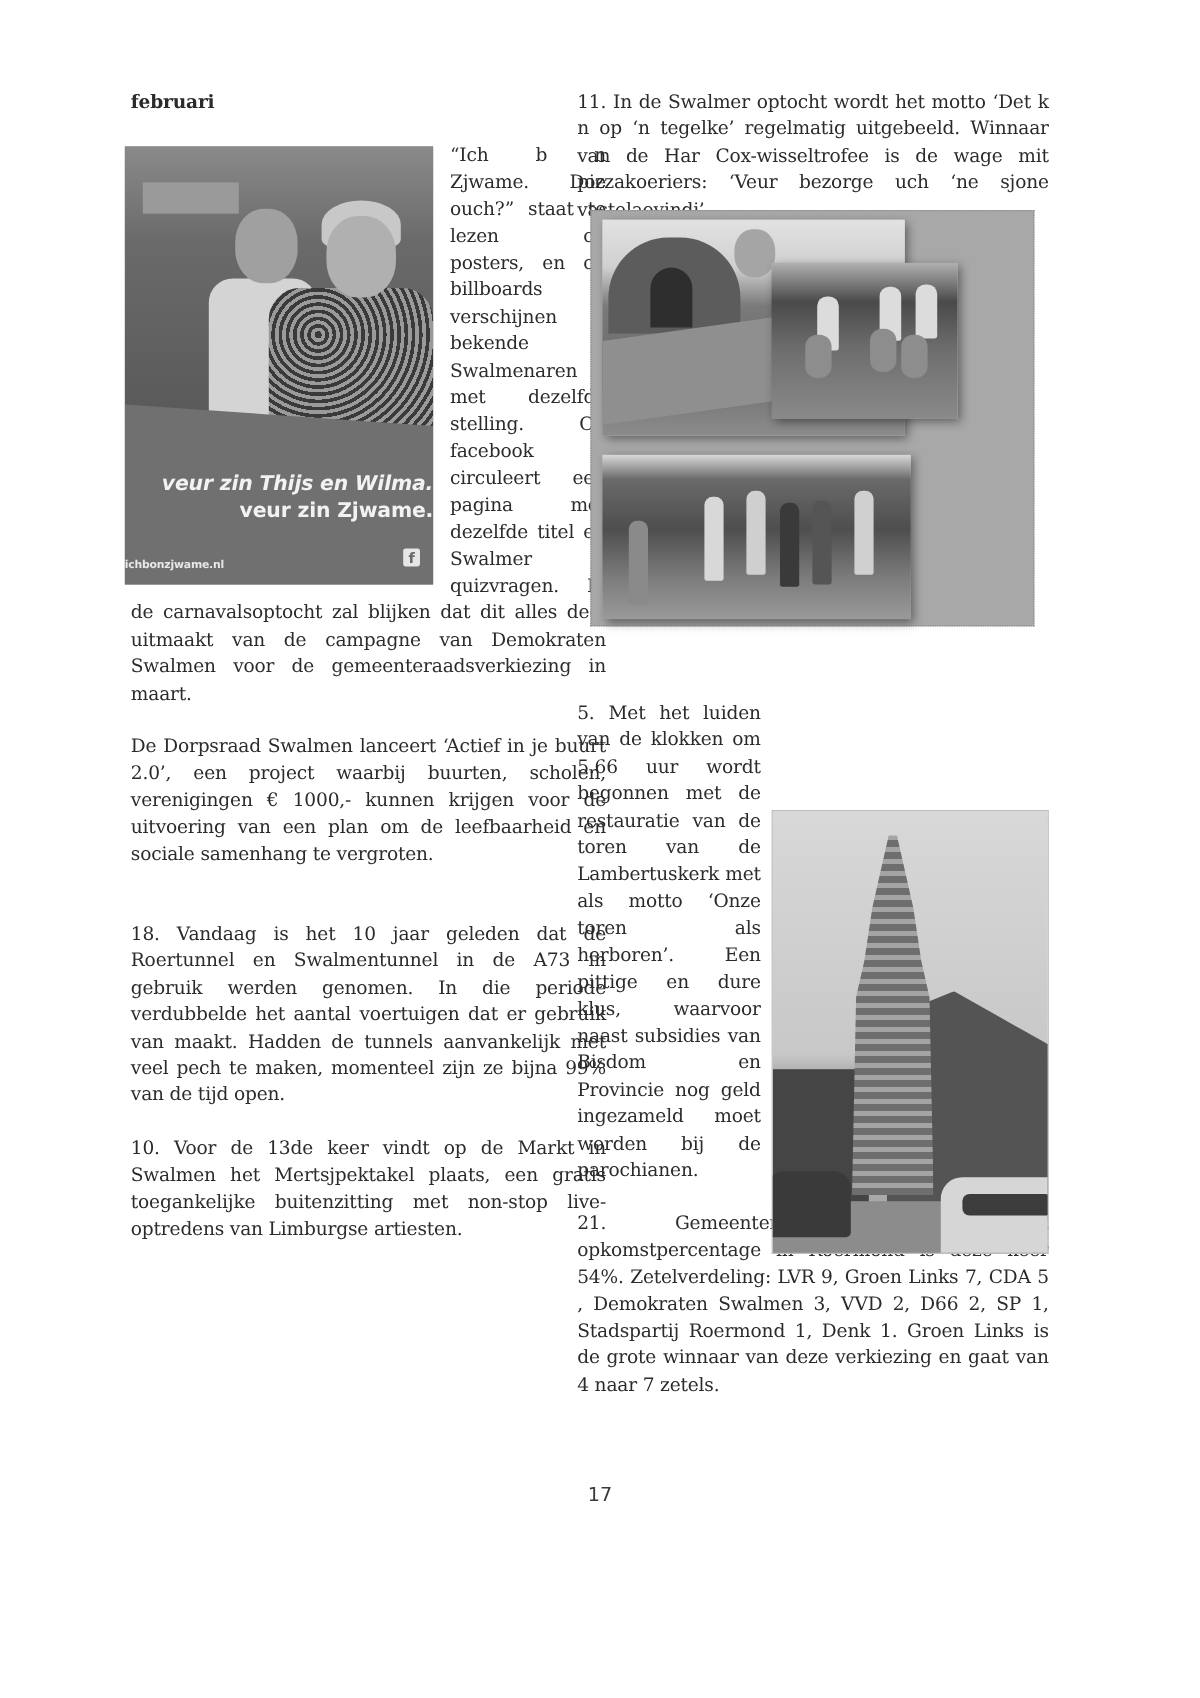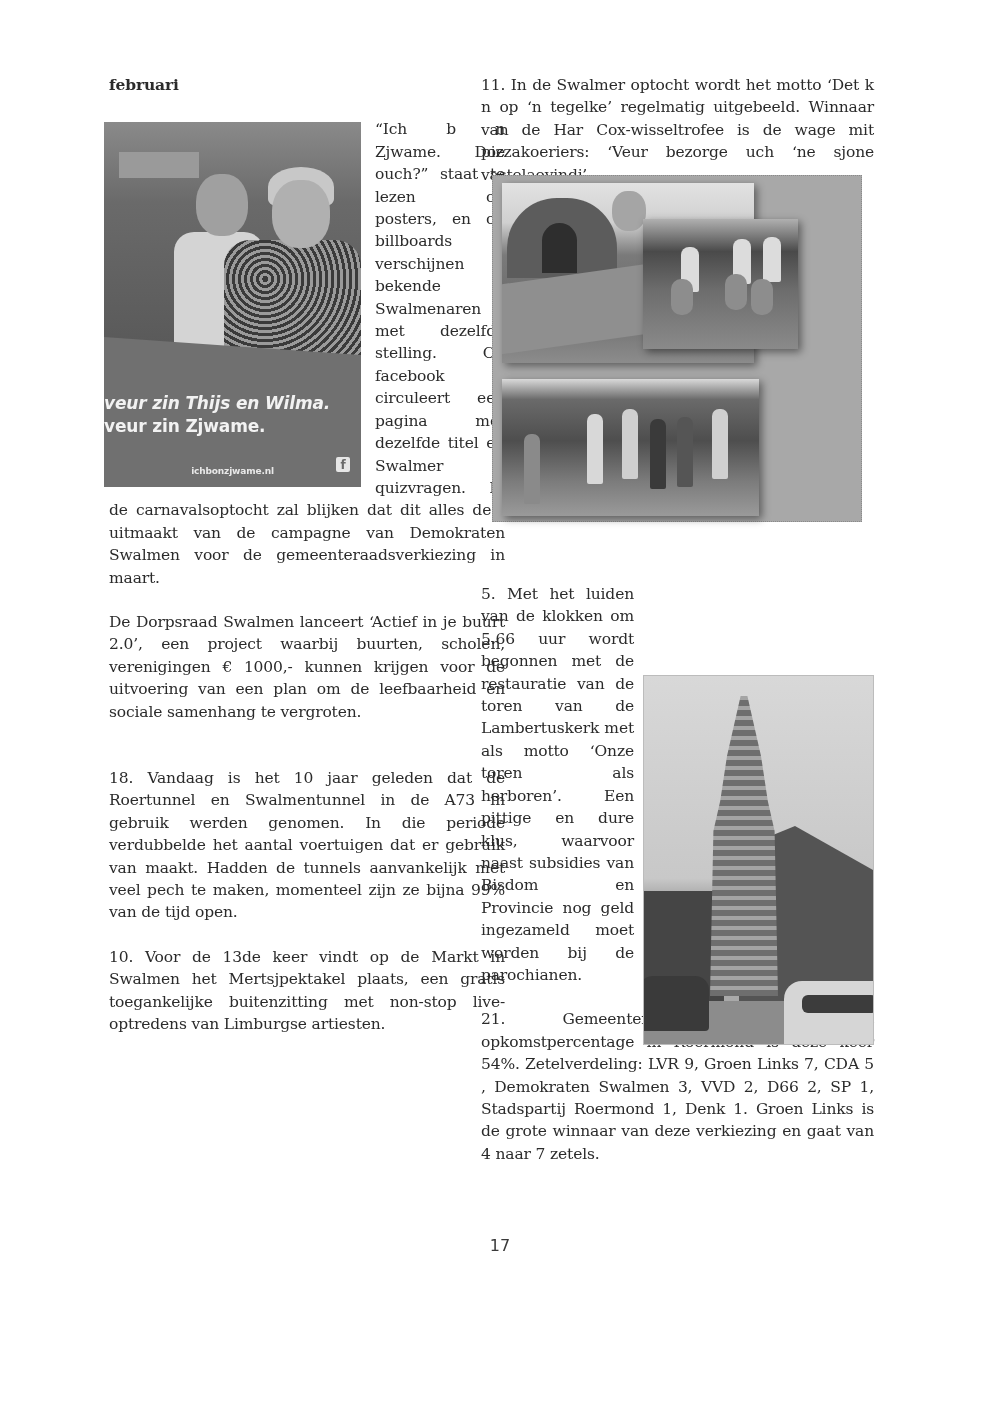--- a/index.html
+++ b/index.html
@@ -25,25 +25,25 @@
               background: #d4d4d4; border-radius: 20px 20px 0 0; }
     .poster .woman-face { position: absolute; left: 168px; top: 58px; width: 58px; height: 68px; border-radius: 45%;
               background: #b0b0b0; }
     .poster .woman-hair { position: absolute; left: 164px; top: 45px; width: 66px; height: 40px; border-radius: 50% 50% 20% 20%;
               background: #c8c8c8; }
     .poster .woman-body { position: absolute; left: 120px; top: 118px; width: 137px; height: 130px;
               background: repeating-radial-gradient(circle at 30% 30%, #3a3a3a 0 3px, #9a9a9a 3px 6px);
               border-radius: 26px 26px 0 0; }
     .poster .band { position: absolute; left: 0; top: 215px; width: 257px; height: 160px; background: #707070;
               transform: skewY(4deg); transform-origin: left top; }
-    .poster .slogan { position: absolute; left: 0; width: 257px; text-align: left; color: #f2f2f2;
+    .poster .slogan { position: absolute; left: 0; width: 257px; text-align: right; color: #f2f2f2;
               font-family: "DejaVu Sans", sans-serif; font-weight: bold; font-size: 17px; line-height: 22px; }
     .poster .s1 { top: 270px; font-style: italic; }
     .poster .s2 { top: 293px; }
-    .poster .url { position: absolute; left: 0; width: 257px; top: 338px; text-align: center; color: #e8e8e8;
+    .poster .url { position: absolute; left: 0; width: 257px; top: 338px; text-align: left; color: #e8e8e8;
               font-family: "DejaVu Sans", sans-serif; font-weight: bold; font-size: 9px; }
     .poster .fb { position: absolute; left: 232px; top: 335px; width: 14px; height: 15px; background: #e6e6e6;
               color: #6a6a6a; font-family: "DejaVu Sans", sans-serif; font-weight: bold; font-size: 12px;
               text-align: center; line-height: 16px; border-radius: 2px; }
 
     
     .collage { position: absolute; left: 492px; top: 175px; width: 368px; height: 345px; background: #a8a8a8;
                border: 1px dotted #8a8a8a; }
     .photo { position: absolute; box-shadow: 3px 3px 8px rgba(0,0,0,0.45); overflow: hidden; }
     .photo.p1 { left: 9px; top: 7px; width: 252px; height: 180px;

